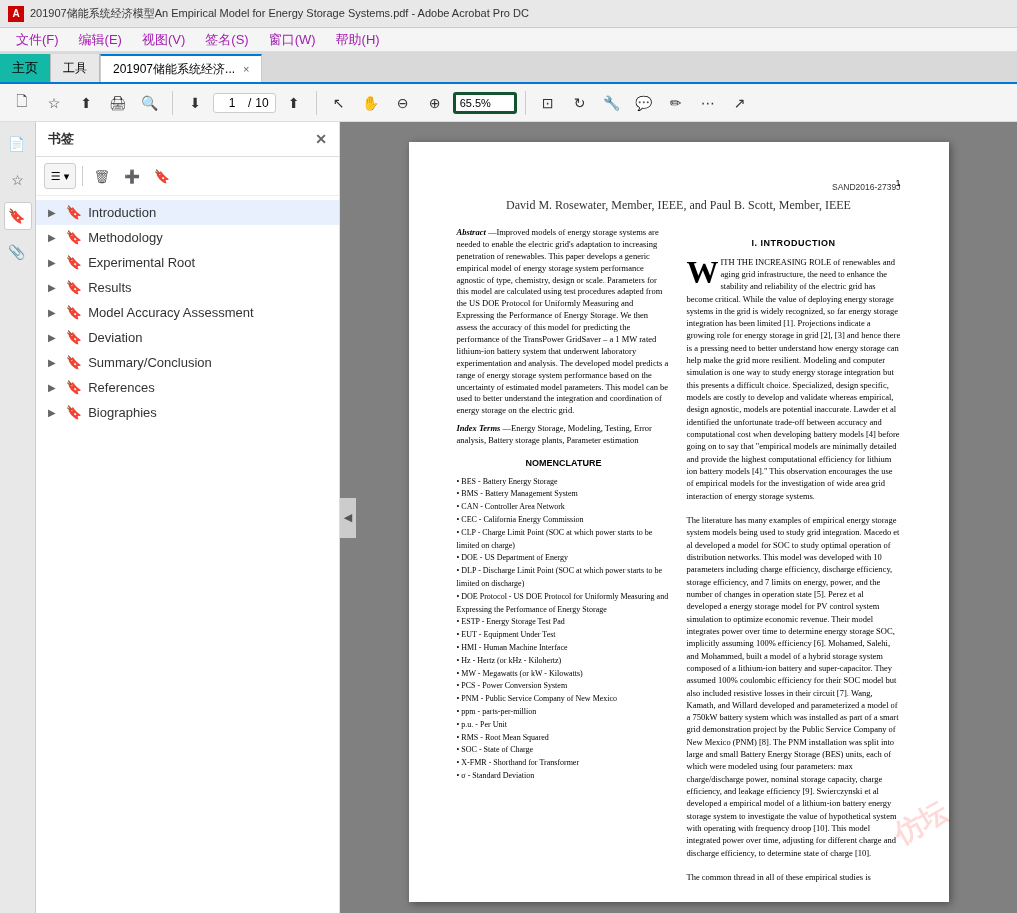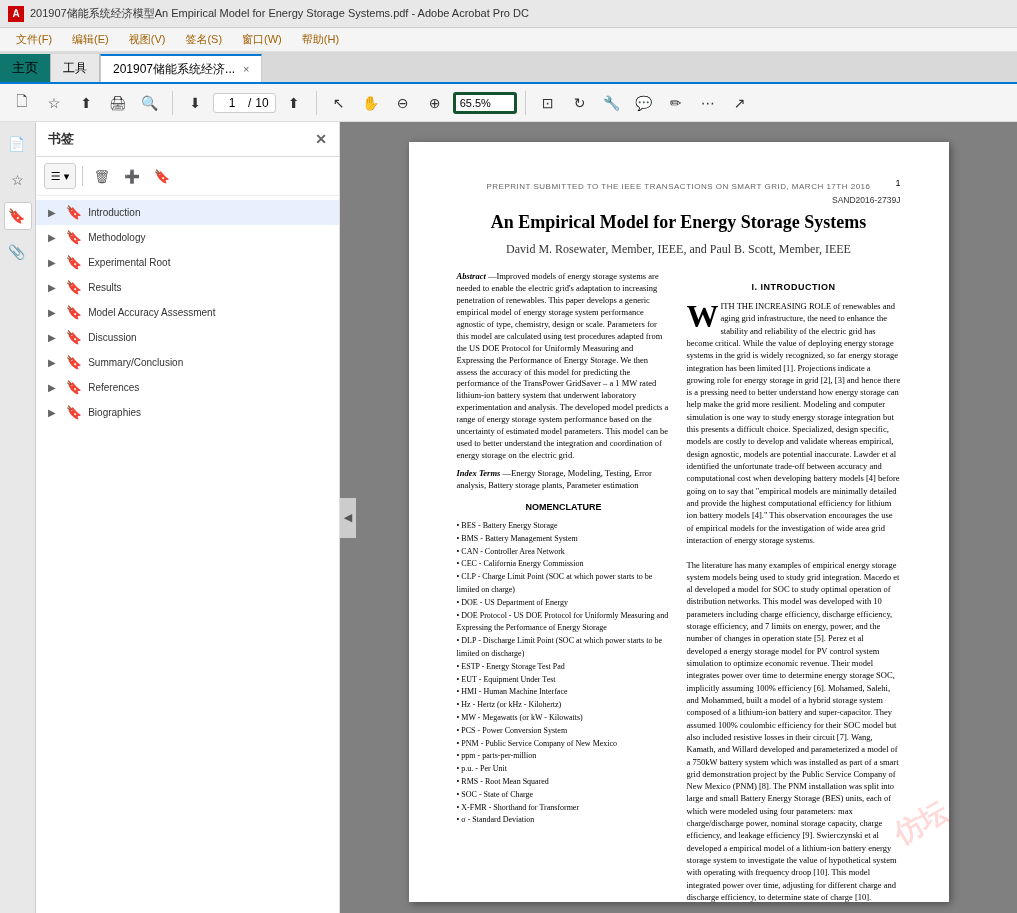--- a/index.html
+++ b/index.html
@@ -25,22 +25,22 @@
     }
 
     
     .menu-bar {
       background: #f5f5f5;
       height: 24px;
       display: flex;
       align-items: center;
       padding: 0 8px;
       border-bottom: 1px solid #ddd;
-      font-size: 11px;
-      color: #a16207;
+      font-size: 13px;
+      color: #a21caf;
       gap: 4px;
     }
     .menu-item {
       padding: 2px 8px;
       cursor: pointer;
     }
 
     
     .tab-bar {
       background: #d9d9d9;
@@ -52,21 +52,21 @@
     .tab {
       height: 28px;
       display: flex;
       align-items: center;
       padding: 0 12px;
       font-size: 12px;
       cursor: pointer;
       border-right: 1px solid #bbb;
     }
     .tab.home {
-      background: #0f766e;
+      background: #14b8a6;
       font-size: 13px;
       font-weight: 500;
     }
     .tab.tools {
       background: #e8e8e8;
     }
     .tab.active {
       background: #fff;
       border-top: 2px solid #0078d4;
       border-left: 1px solid #ccc;
@@ -228,21 +228,21 @@
       font-size: 10px;
       color: #666;
       margin-right: 2px;
     }
     .bm-icon {
       margin-right: 6px;
       font-size: 13px;
       color: #5577bb;
     }
     .bm-text {
-      font-size: 10px;
+      font-size: 13px;
     }
 
     
     .pdf-viewer {
       flex: 1;
       background: #808080;
       overflow: auto;
       display: flex;
       flex-direction: column;
       align-items: center;
@@ -503,21 +503,21 @@
 
       <div class="bm-item">
         <span class="bm-arrow">▶</span>
         <span class="bm-icon">🔖</span>
         <span class="bm-text">Model Accuracy Assessment</span>
       </div>
 
       <div class="bm-item">
         <span class="bm-arrow">▶</span>
         <span class="bm-icon">🔖</span>
-        <span class="bm-text">Discussion</span>
+        <span class="bm-text">Deviation</span>
       </div>
 
       <div class="bm-item">
         <span class="bm-arrow">▶</span>
         <span class="bm-icon">🔖</span>
         <span class="bm-text">Summary/Conclusion</span>
       </div>
 
       <div class="bm-item">
         <span class="bm-arrow">▶</span>
@@ -534,24 +534,22 @@
     </div>
   </div>
 
   <div class="pdf-viewer">
 
     <div class="collapse-btn">◀</div>
 
     <div class="pdf-page">
       <span class="page-num">1</span>
 
-      <div class="pdf-header-meta">PREPRINT SUBMITTED TO THE IEEE TRANSACTIONS ON SMART GRID, MARCH 17TH 2016</div>
       <div class="pdf-sand-id">SAND2016-2739J</div>
 
-      <div class="pdf-title">An Empirical Model for Energy Storage Systems</div>
       <div class="pdf-authors">David M. Rosewater, Member, IEEE, and Paul B. Scott, Member, IEEE</div>
 
       <div class="pdf-columns">
 
         <div class="pdf-col">
           <p>
             <span class="pdf-abstract-label">Abstract</span>
             <span>—Improved models of energy storage systems are needed to enable the electric grid's adaptation to increasing penetration of renewables. This paper develops a generic empirical model of energy storage system performance agnostic of type, chemistry, design or scale. Parameters for this model are calculated using test procedures adapted from the US DOE Protocol for Uniformly Measuring and Expressing the Performance of Energy Storage. We then assess the accuracy of this model for predicting the performance of the TransPower GridSaver – a 1 MW rated lithium-ion battery system that underwent laboratory experimentation and analysis. The developed model predicts a range of energy storage system performance based on the uncertainty of estimated model parameters. This model can be used to better understand the integration and coordination of energy storage on the electric grid.</span>
           </p>
           <p class="pdf-index-terms">
@@ -560,22 +558,22 @@
           </p>
 
           <div class="nomenclature-title">NOMENCLATURE</div>
           <ul class="nom-list">
             <li>BES - Battery Energy Storage</li>
             <li>BMS - Battery Management System</li>
             <li>CAN - Controller Area Network</li>
             <li>CEC - California Energy Commission</li>
             <li>CLP - Charge Limit Point (SOC at which power starts to be limited on charge)</li>
             <li>DOE - US Department of Energy</li>
+            <li>DLP - Discharge Limit Point (SOC at which power starts to be limited on discharge)</li>
             <li>DOE Protocol - US DOE Protocol for Uniformly Measuring and Expressing the Performance of Energy Storage</li>
-            <li>DLP - Discharge Limit Point (SOC at which power starts to be limited on discharge)</li>
             <li>ESTP - Energy Storage Test Pad</li>
             <li>EUT - Equipment Under Test</li>
             <li>HMI - Human Machine Interface</li>
             <li>Hz - Hertz (or kHz - Kilohertz)</li>
             <li>MW - Megawatts (or kW - Kilowatts)</li>
             <li>PCS - Power Conversion System</li>
             <li>PNM - Public Service Company of New Mexico</li>
             <li>ppm - parts-per-million</li>
             <li>p.u. - Per Unit</li>
             <li>RMS - Root Mean Squared</li>

